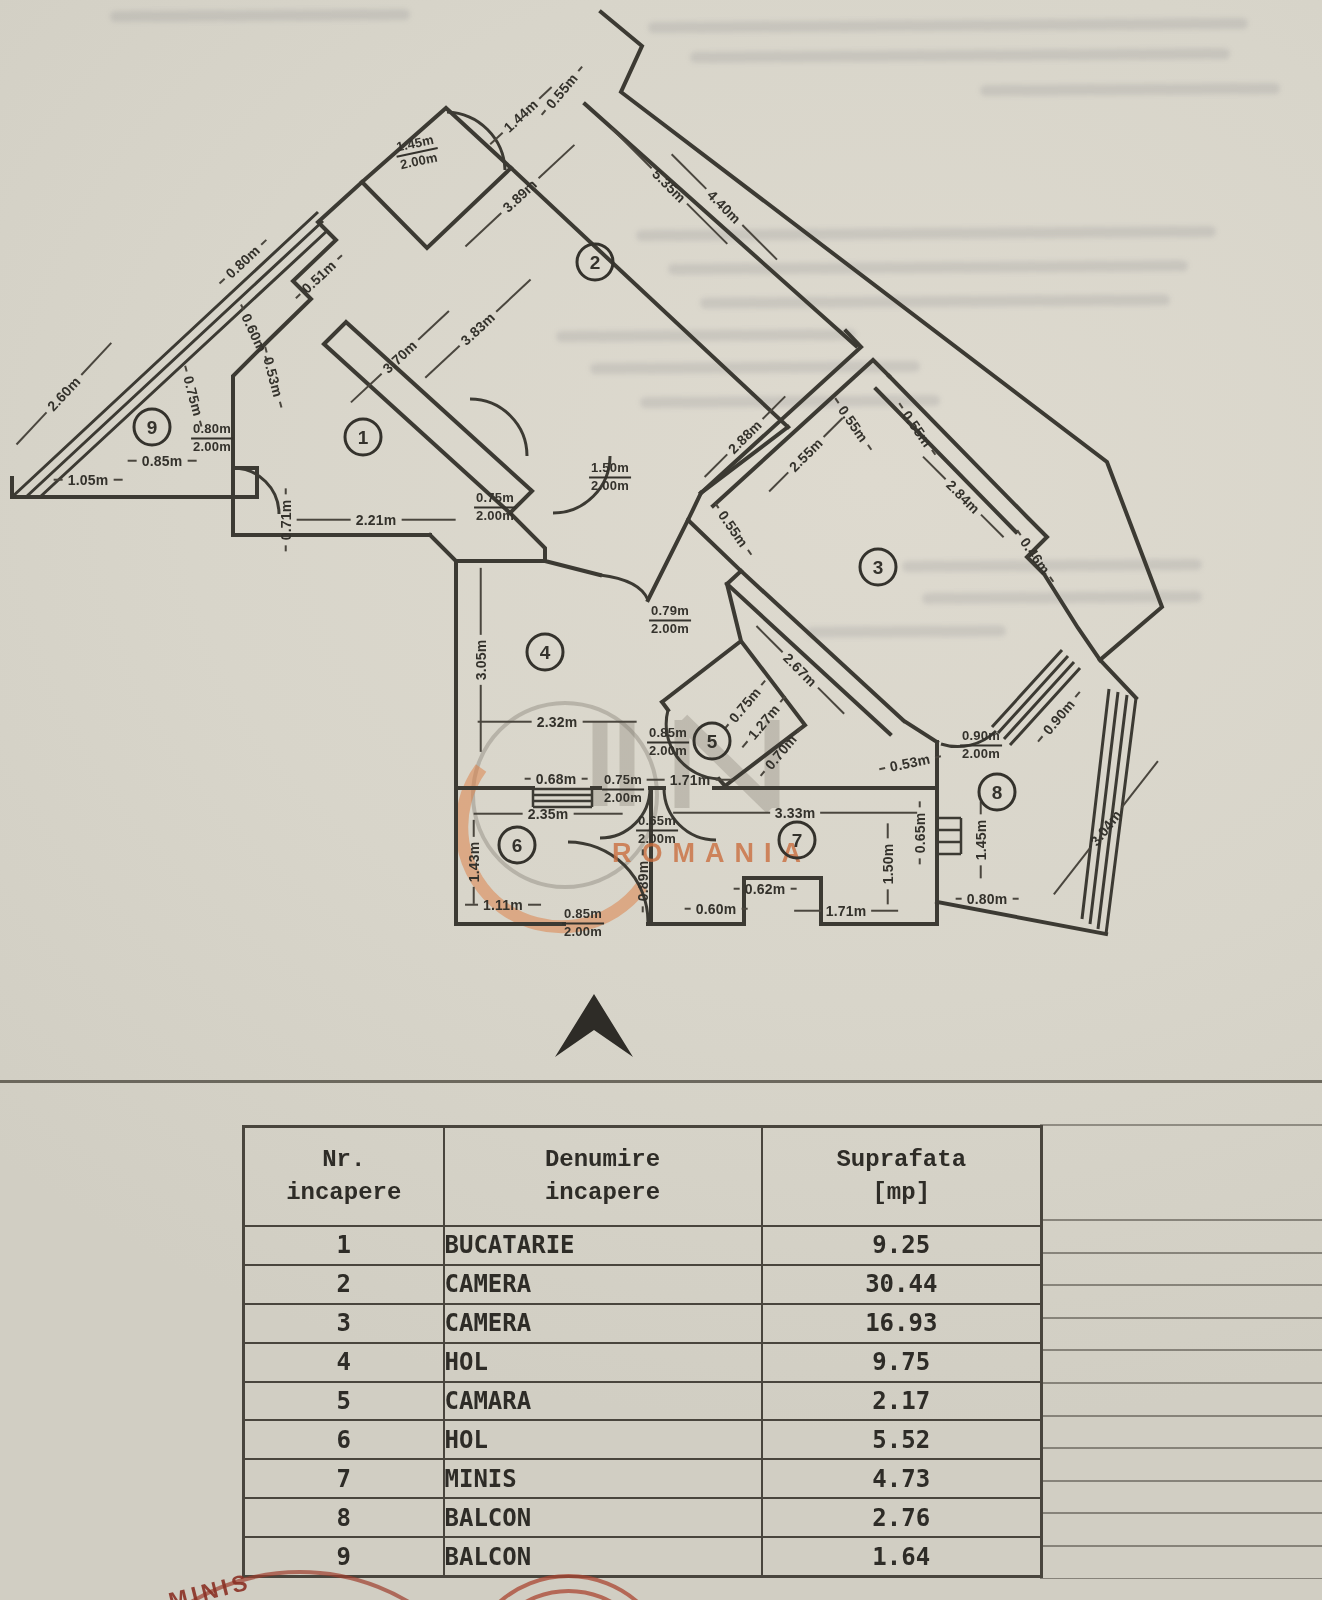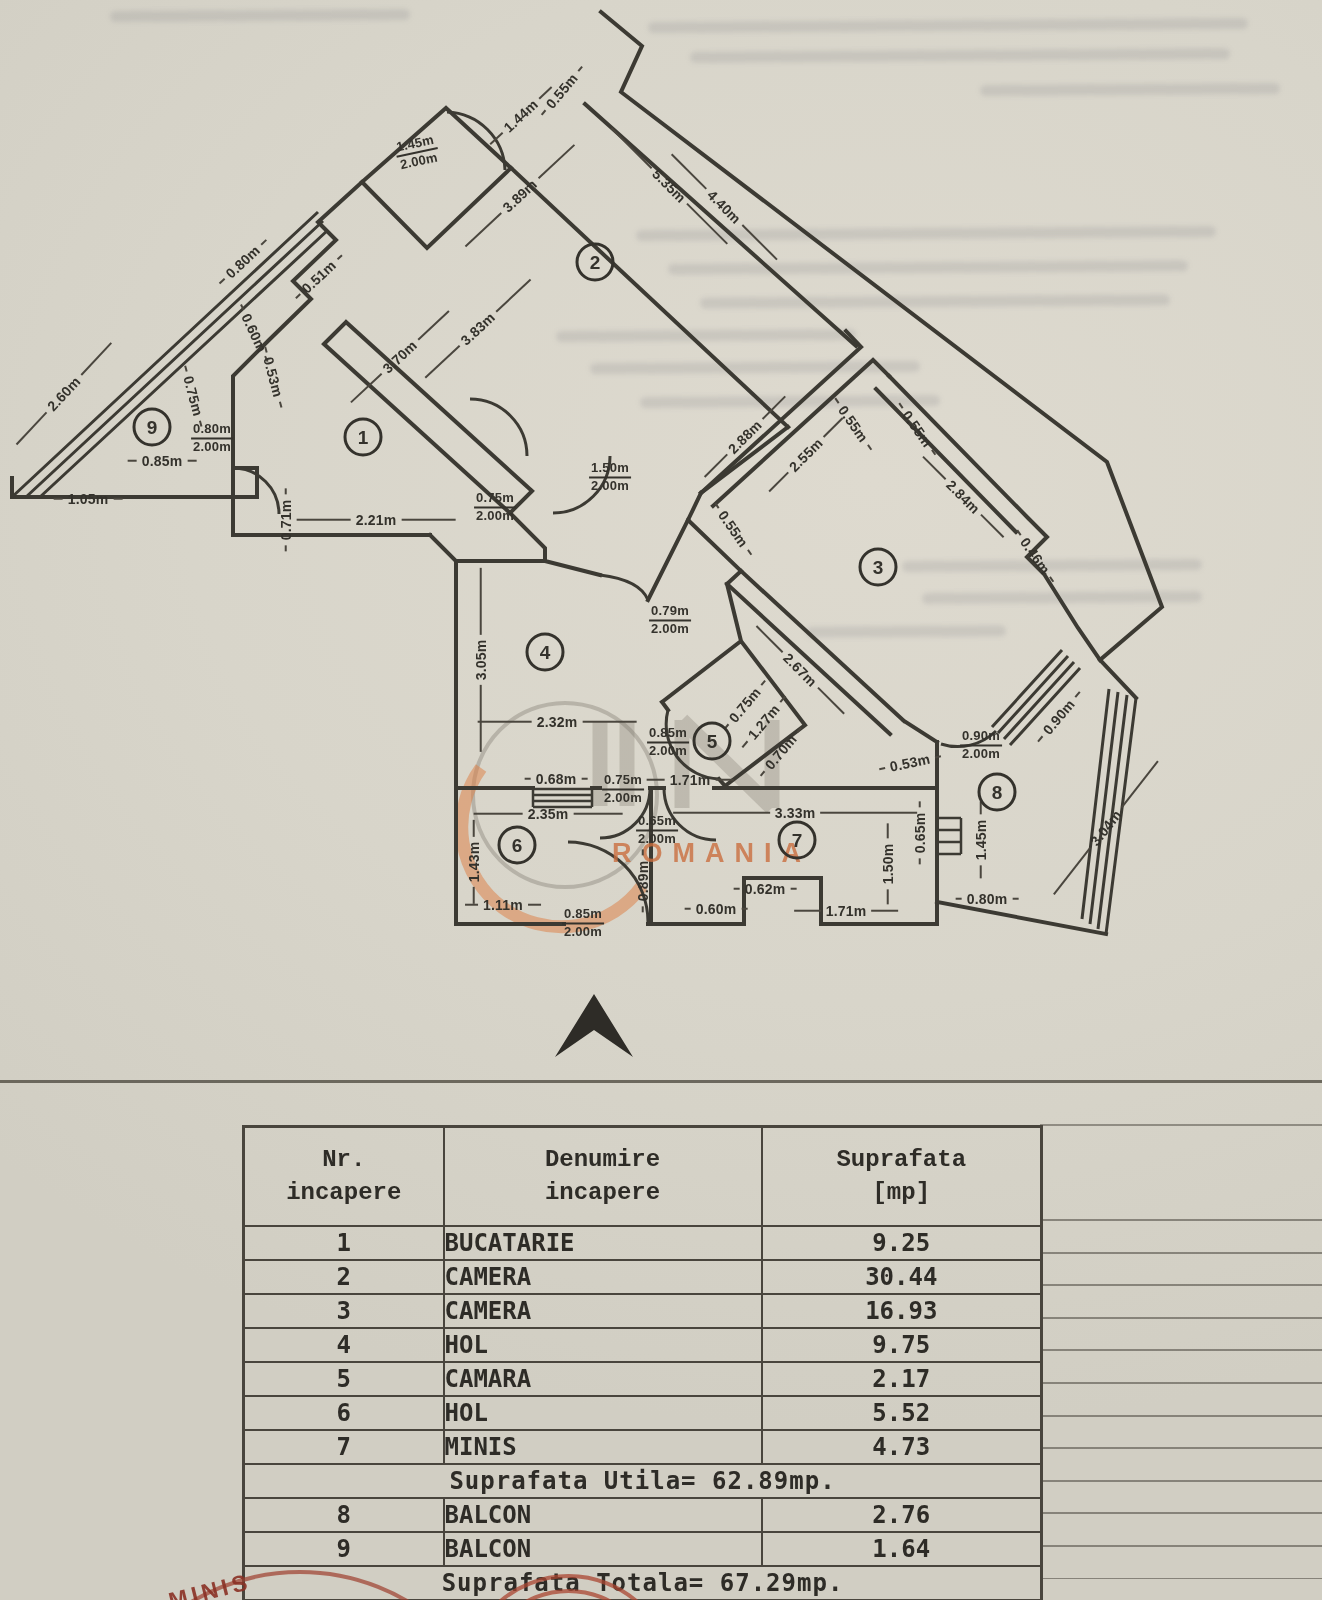--- a/index.html
+++ b/index.html
@@ -246,21 +246,21 @@
       </div>
       <div class="dim stack" style="left: 212px; top: 438px; --r: 0deg;">
         <span class="top">0.80m</span>
         <span class="bot">2.00m</span>
       </div>
       <div class="dim lead" style="left: 162px; top: 461px; --r: 0deg;">
         <i style="width: 9px;"></i>
         <b>0.85m</b>
         <i style="width: 9px;"></i>
       </div>
-      <div class="dim lead" style="left: 88px; top: 480px; margin-top: 19px; --r: 0deg;">
+      <div class="dim lead" style="left: 88px; top: 480px; --r: 0deg;">
         <i style="width: 9px;"></i>
         <b>1.05m</b>
         <i style="width: 9px;"></i>
       </div>
       <div class="dim lead" style="left: 286px; top: 520px; --r: -90deg;">
         <i style="width: 6px;"></i>
         <b>0.71m</b>
         <i style="width: 6px;"></i>
       </div>
       <div class="dim lead" style="left: 376px; top: 520px; --r: 0deg;">
@@ -515,34 +515,28 @@
           <td class="c-nr">6</td>
           <td class="c-name">HOL</td>
           <td class="c-area">5.52</td>
         </tr>
         <tr>
           <td class="c-nr">7</td>
           <td class="c-name">MINIS</td>
           <td class="c-area">4.73</td>
         </tr>
         <tr>
-          <td colspan="3" class="c-span">Suprafata Utila= 62.89mp.</td>
-        </tr>
-        <tr>
           <td class="c-nr">8</td>
           <td class="c-name">BALCON</td>
           <td class="c-area">2.76</td>
         </tr>
         <tr>
           <td class="c-nr">9</td>
           <td class="c-name">BALCON</td>
           <td class="c-area">1.64</td>
-        </tr>
-        <tr>
-          <td colspan="3" class="c-span">Suprafata Totala= 67.29mp.</td>
         </tr>
       </tbody>
   </table>
   <div id="tbl-ext"></div>
   <div id="tbl-ext-top"></div>
 
   <div class="stamp-circle" id="stamp-left"></div>
   <div class="stamp-circle" id="stamp-right-outer"></div>
   <div class="stamp-circle" id="stamp-right-inner"></div>
   <div id="stamp-text">MINIS</div>

